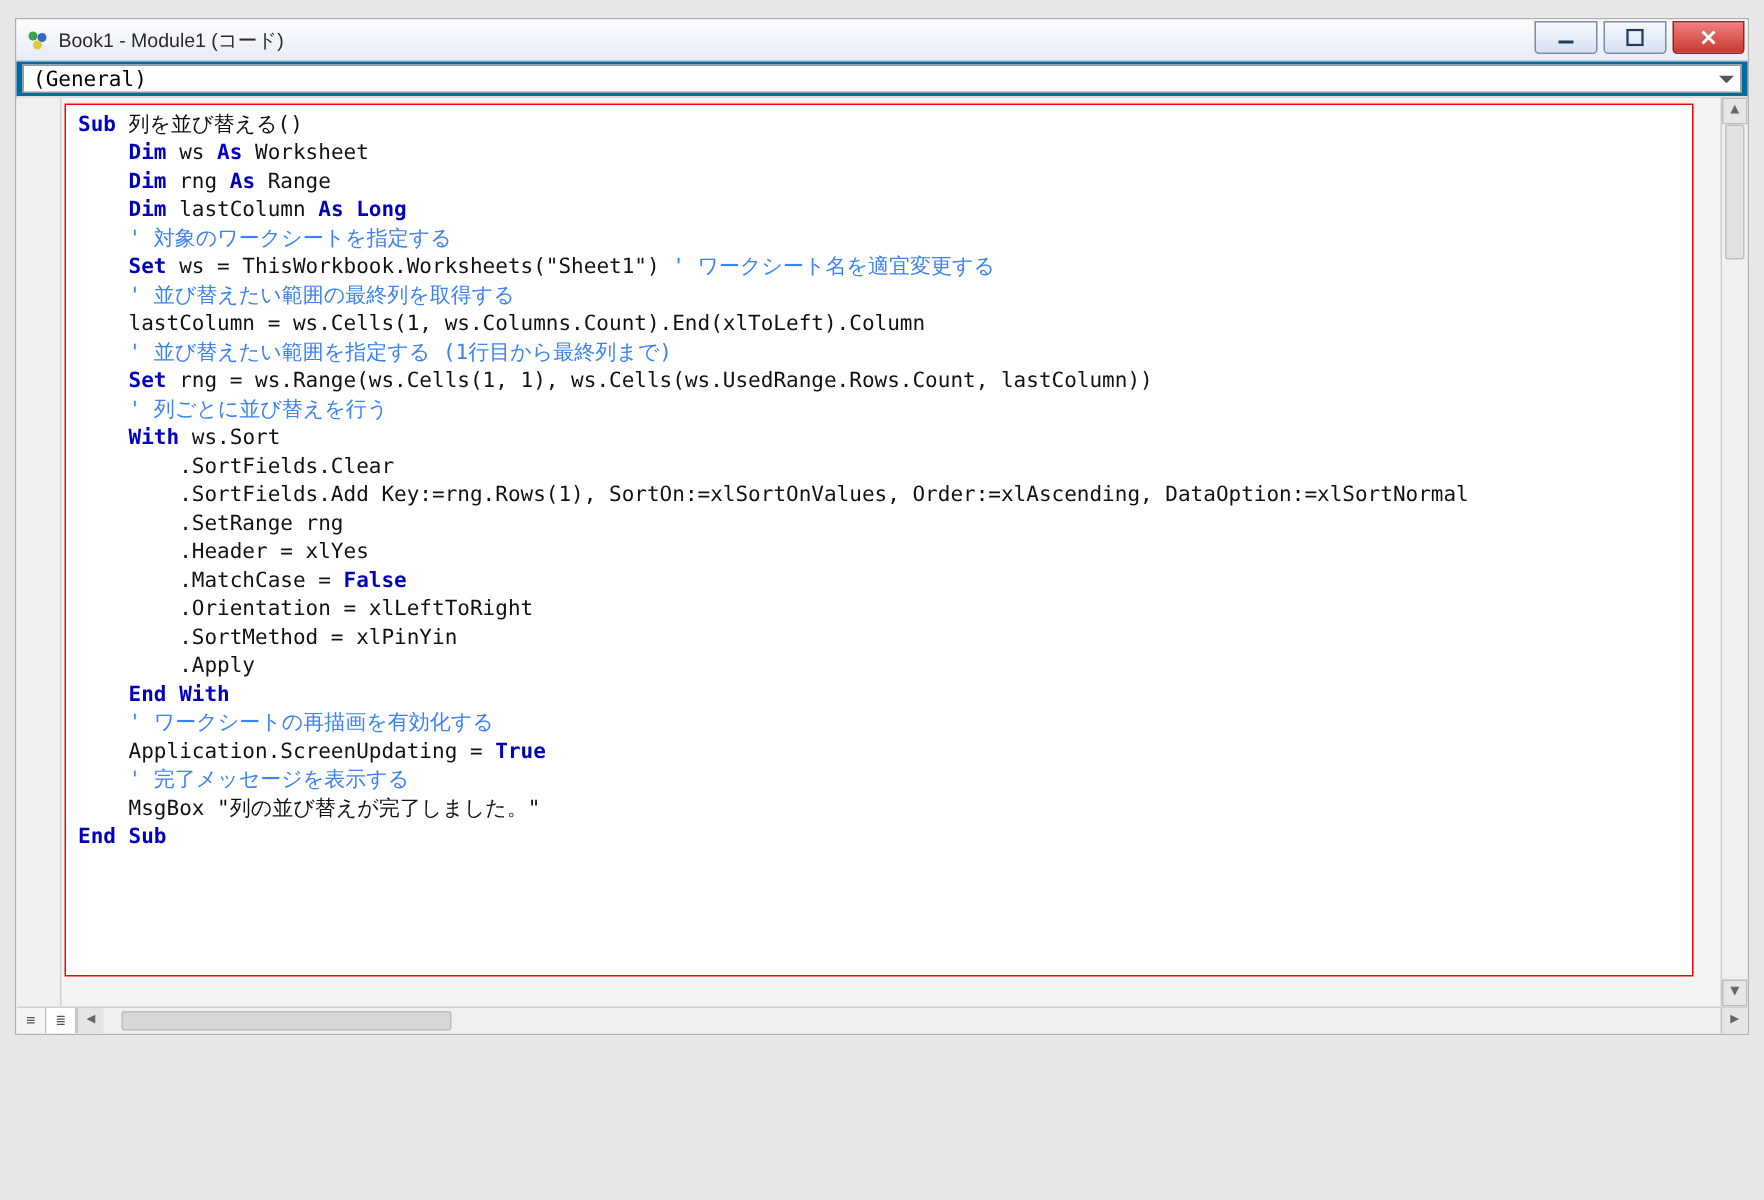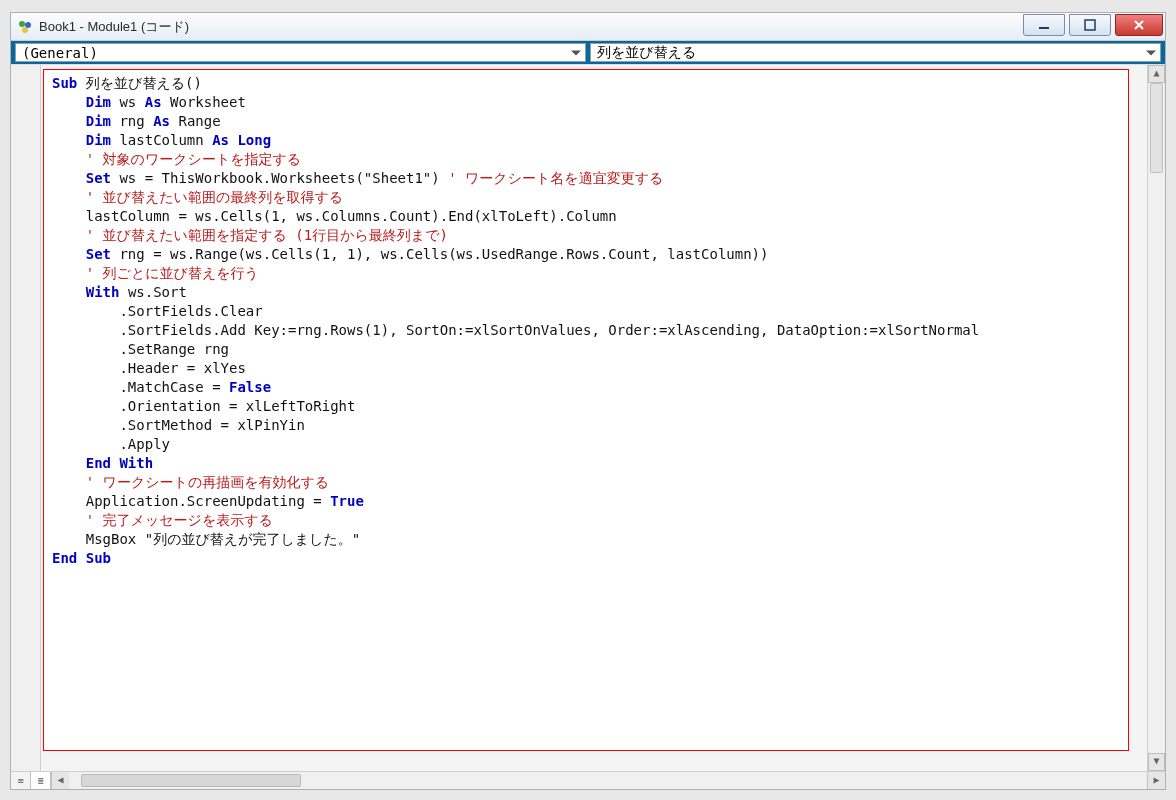--- a/index.html
+++ b/index.html
@@ -9,21 +9,21 @@
     width: 1176px;
     height: 800px;
     overflow: hidden;
     position: relative;
   }
   .window {
     position: absolute;
     left: 10px;
     top: 12px;
     width: 1156px;
-    height: 778px;
+    height: 678px;
     background: #fff;
     border: 1px solid #b0b0b0;
     display: flex;
     flex-direction: column;
   }
   .titlebar {
     height: 28px;
     background: linear-gradient(#fdfdfe, #e6ecf5);
     border-bottom: 1px solid #c8cdd6;
     display: flex;
@@ -115,21 +115,21 @@
     border: 1px solid #f00;
     padding: 4px 8px;
     font-size: 14px;
     line-height: 19px;
     white-space: pre;
     overflow: hidden;
     color: #111;
     font-family: Consolas, "MS Gothic", monospace;
   }
   .kw  { color: #0000c0; font-weight: bold; }
-  .cm  { color: #b91c1c; }
+  .cm  { color: #3b82f6; }
   .v-scroll {
     position: absolute;
     right: 0; top: 0; bottom: 18px;
     width: 18px;
     background: #f0f0f0;
     border-left: 1px solid #d0d0d0;
   }
   .v-scroll .arrow { height: 18px; background: #e6e6e6; border: 1px solid #bdbdbd; font-size: 10px; text-align: center; line-height: 14px; color: #666;}
   .v-scroll .track { position: absolute; top: 18px; bottom: 18px; left: 0; right: 0; background: #f0f0f0;}
   .v-scroll .thumb { position: absolute; left: 2px; right: 2px; top: 0; height: 90px; background: #e2e2e2; border: 1px solid #c0c0c0; border-radius: 2px;}
@@ -209,23 +209,20 @@
             <path d="M2 2 L10 10 M10 2 L2 10" stroke="#fff" stroke-width="2"></path>
           </svg>
       </div>
     </div>
   </div>
 
   <div class="dropdown-bar">
     <div class="dd">
       <span>(General)</span>
     </div>
-    <div class="dd">
-      <span>列を並び替える</span>
-    </div>
   </div>
 
   <div class="editor-area">
     <div class="gutter"></div>
 
     <div class="code-wrap" id="code-wrap"><div><span class="kw">Sub </span><span>列を並び替える()</span></div><div>    <span class="kw">Dim </span><span>ws </span><span class="kw">As </span><span>Worksheet</span></div><div>    <span class="kw">Dim </span><span>rng </span><span class="kw">As </span><span>Range</span></div><div>    <span class="kw">Dim </span><span>lastColumn </span><span class="kw">As Long</span></div><div><span></span></div><div>    <span class="cm">' 対象のワークシートを指定する</span></div><div>    <span class="kw">Set </span><span>ws = ThisWorkbook.Worksheets("Sheet1") </span><span class="cm">' ワークシート名を適宜変更する</span></div><div><span></span></div><div>    <span class="cm">' 並び替えたい範囲の最終列を取得する</span></div><div>    <span>lastColumn = ws.Cells(1, ws.Columns.Count).End(xlToLeft).Column</span></div><div><span></span></div><div>    <span class="cm">' 並び替えたい範囲を指定する (1行目から最終列まで)</span></div><div>    <span class="kw">Set </span><span>rng = ws.Range(ws.Cells(1, 1), ws.Cells(ws.UsedRange.Rows.Count, lastColumn))</span></div><div><span></span></div><div>    <span class="cm">' 列ごとに並び替えを行う</span></div><div>    <span class="kw">With </span><span>ws.Sort</span></div><div>        <span>.SortFields.Clear</span></div><div>        <span>.SortFields.Add Key:=rng.Rows(1), SortOn:=xlSortOnValues, Order:=xlAscending, DataOption:=xlSortNormal</span></div><div>        <span>.SetRange rng</span></div><div>        <span>.Header = xlYes</span></div><div>        <span>.MatchCase = </span><span class="kw">False</span></div><div>        <span>.Orientation = xlLeftToRight</span></div><div>        <span>.SortMethod = xlPinYin</span></div><div>        <span>.Apply</span></div><div>    <span class="kw">End With</span></div><div><span></span></div><div>    <span class="cm">' ワークシートの再描画を有効化する</span></div><div>    <span>Application.ScreenUpdating = </span><span class="kw">True</span></div><div><span></span></div><div>    <span class="cm">' 完了メッセージを表示する</span></div><div>    <span>MsgBox "列の並び替えが完了しました。"</span></div><div><span class="kw">End Sub</span></div></div>
 
     <div class="v-scroll">
       <div class="arrow">▲</div>
       <div class="track">

